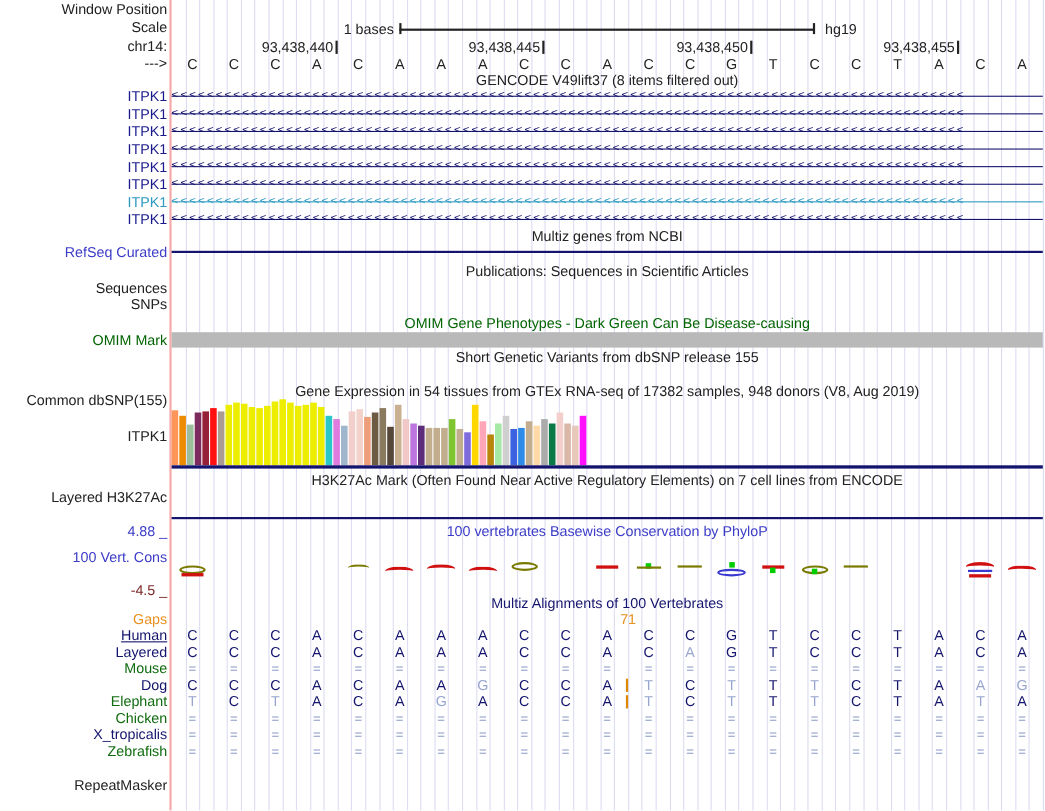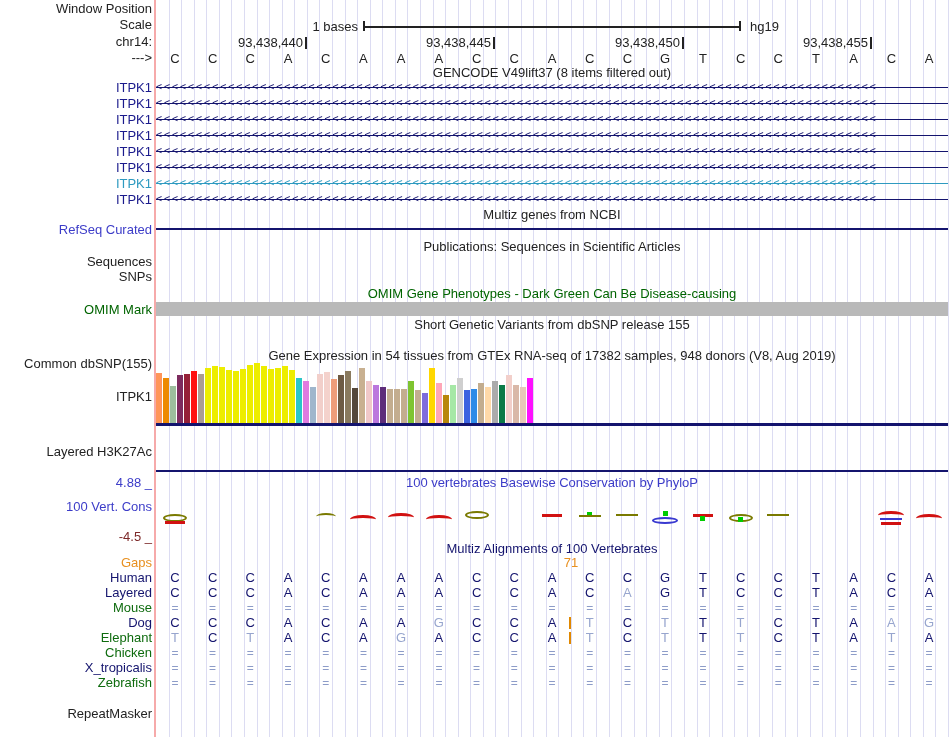--- a/index.html
+++ b/index.html
@@ -230,20 +230,21 @@
       <div class="gtexbar" style="left: 485px; top: 387px; height: 36px; background: rgb(255, 217, 168);"></div>
       <div class="gtexbar" style="left: 492px; top: 381px; height: 42px; background: rgb(171, 171, 171);"></div>
       <div class="gtexbar" style="left: 499px; top: 385px; height: 38px; background: rgb(11, 122, 71);"></div>
       <div class="gtexbar" style="left: 506px; top: 375px; height: 48px; background: rgb(242, 207, 202);"></div>
       <div class="gtexbar" style="left: 513px; top: 385px; height: 38px; background: rgb(217, 184, 168);"></div>
       <div class="gtexbar" style="left: 520px; top: 387px; height: 36px; background: rgb(232, 200, 184);"></div>
       <div class="gtexbar" style="left: 527px; top: 378px; height: 45px; background: rgb(255, 16, 255);"></div>
     </div>
   <div class="trackline" style="top:423px;height:3px;background:#14146e;"></div>
 
+  <div class="ttl" style="top:430px;">H3K27Ac Mark (Often Found Near Active Regulatory Elements) on 7 cell lines from ENCODE</div>
   <div class="llab" style="top:444px;">Layered H3K27Ac</div>
   <div class="trackline" style="top:470px;height:2px;background:#14146e;"></div>
 
   <div class="llab consblue" style="top:475px;">4.88 _</div>
   <div class="ttl consblue" style="top:476px;">100 vertebrates Basewise Conservation by PhyloP</div>
   <div class="llab consblue" style="top:499px;">100 Vert. Cons</div>
   <div class="llab minred" style="top:529px;">-4.5 _</div>
   <div id="cons-marks">
       <div class="consmark" style="left: 162.9px; top: 514px; width: 24px; height: 8px; border: 2px solid rgb(122, 122, 0); border-radius: 50%;"></div>
       <div class="consmark" style="left: 164.9px; top: 521px; width: 20px; height: 0px; border-top: 3px solid rgb(209, 17, 17);"></div>
@@ -268,21 +269,21 @@
       <div class="consmark" style="left: 881.4px; top: 522px; width: 20px; height: 0px; border-top: 3px solid rgb(209, 17, 17);"></div>
       <div class="consmark" style="left: 916.1px; top: 514px; width: 26px; height: 9px; border-top: 3px solid rgb(209, 17, 17); border-radius: 50%;"></div>
     </div>
 
   <div class="ttl navy" style="top:542px;">Multiz Alignments of 100 Vertebrates</div>
   <div class="llab orange" style="top:555px;">Gaps</div>
   <div class="abs orange" style="top:555px;left:560px;width:22px;text-align:center;z-index:4;">71</div>
   <div class="inserttick" style="left:569px;top:617px;"></div>
   <div class="inserttick" style="left:569px;top:632px;"></div>
   <div id="multiz-rows">
-      <div class="llab navy" style="top: 570px;">Human</div>
+      <div class="llab navy" style="top: 570px; text-decoration: underline;">Human</div>
       <div class="alncell" style="top: 570px; left: 155.9px; color: rgb(20, 20, 110); font-size: 13px;">C</div>
       <div class="alncell" style="top: 570px; left: 193.6px; color: rgb(20, 20, 110); font-size: 13px;">C</div>
       <div class="alncell" style="top: 570px; left: 231.3px; color: rgb(20, 20, 110); font-size: 13px;">C</div>
       <div class="alncell" style="top: 570px; left: 269px; color: rgb(20, 20, 110); font-size: 13px;">A</div>
       <div class="alncell" style="top: 570px; left: 306.7px; color: rgb(20, 20, 110); font-size: 13px;">C</div>
       <div class="alncell" style="top: 570px; left: 344.4px; color: rgb(20, 20, 110); font-size: 13px;">A</div>
       <div class="alncell" style="top: 570px; left: 382.1px; color: rgb(20, 20, 110); font-size: 13px;">A</div>
       <div class="alncell" style="top: 570px; left: 419.9px; color: rgb(20, 20, 110); font-size: 13px;">A</div>
       <div class="alncell" style="top: 570px; left: 457.6px; color: rgb(20, 20, 110); font-size: 13px;">C</div>
       <div class="alncell" style="top: 570px; left: 495.3px; color: rgb(20, 20, 110); font-size: 13px;">C</div>

